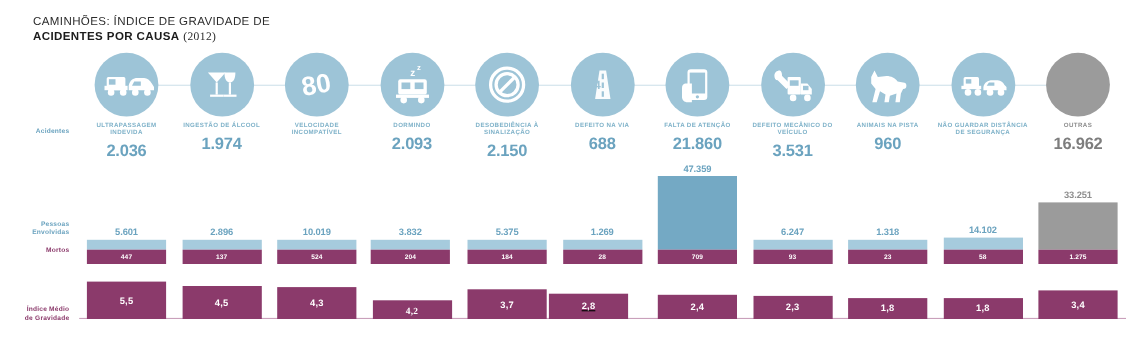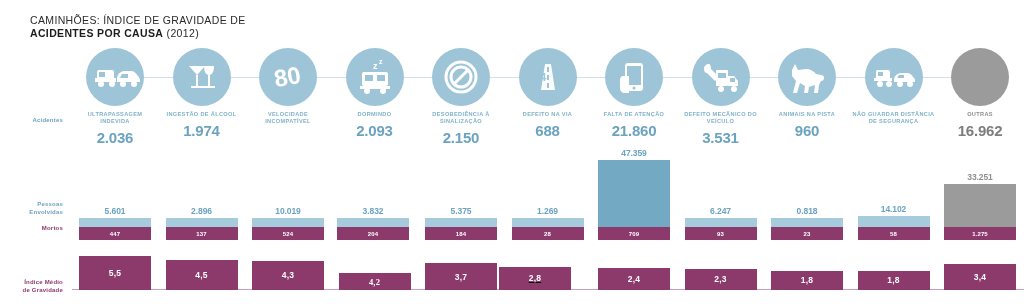--- a/index.html
+++ b/index.html
@@ -12,21 +12,21 @@
   .page { position: relative; width: 1024px; height: 308px; background:#fff; }
 
   
   .title-block { position: absolute; left: 30px; top: 14px; }
   .title-l1 {
     font-size: 10.5px; letter-spacing: .35px; color: #2b2b2b;
     font-weight: 400; line-height: 13px; white-space: nowrap; text-align: right;
   }
   .title-l2 { font-size: 10.5px; letter-spacing: .35px; line-height: 13px; white-space: nowrap; }
   .title-l2 .strong { font-weight: bold; color:#1c1c1c; }
-  .title-l2 .year { font-weight: 400; color:#2b2b2b; }
+  .title-l2 .year { font-weight: 400; color:#2b2b2b;font-family:Liberation Serif, serif; }
 
   
   .cols { position: absolute; left: 72px; top: 48px; width: 952px; height: 100px; }
   .connector {
     position: absolute; left: 22px; top: 29px; width: 904px; height: 1px;
     background: #cfe1ea;
   }
   .col {
     position: absolute; top: 0; width: 86px; text-align: center;
   }
@@ -336,21 +336,21 @@
           <div class="bwrap">
             <div class="bval">6.247</div>
             <div class="seg-top light" style="height: 9px;"></div>
             <div class="seg-bot" style="height: 13px;">
               <span>93</span>
             </div>
           </div>
         </div>
         <div class="bcol" style="left: 692px;">
           <div class="bwrap">
-            <div class="bval">0.818</div>
+            <div class="bval">1.318</div>
             <div class="seg-top light" style="height: 9px;"></div>
             <div class="seg-bot" style="height: 13px;">
               <span>23</span>
             </div>
           </div>
         </div>
         <div class="bcol" style="left: 778.5px;">
           <div class="bwrap">
             <div class="bval">14.102</div>
             <div class="seg-top light" style="height: 10.8214px;"></div>

